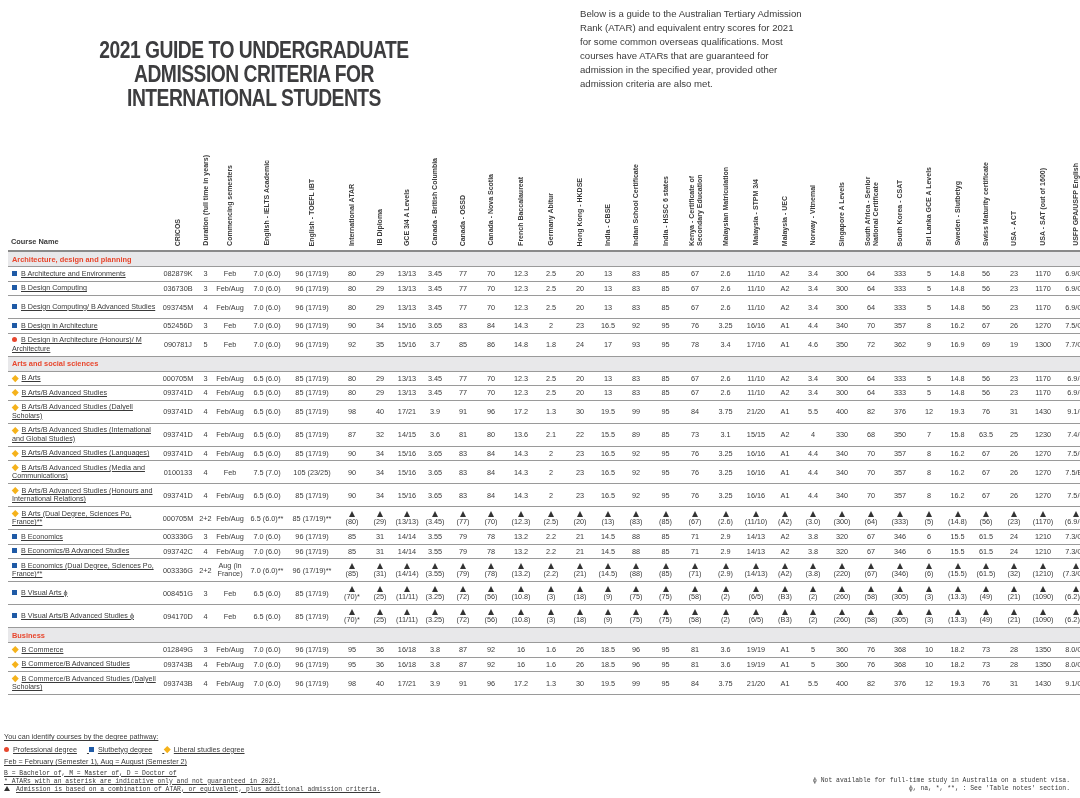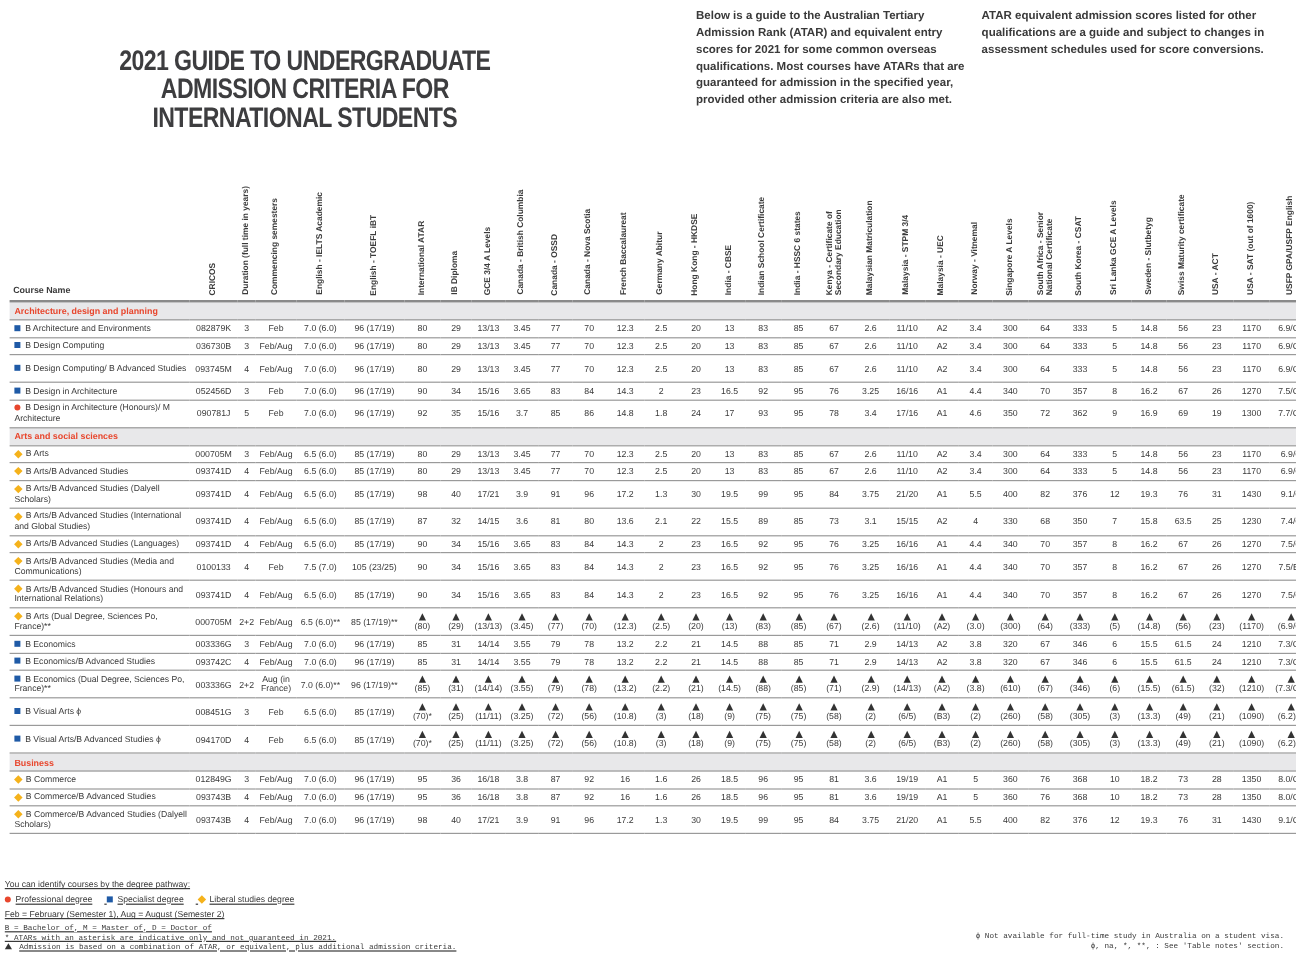--- a/index.html
+++ b/index.html
@@ -1,31 +1,31 @@
 <!DOCTYPE html>
 <html><head>
 <meta charset="utf-8">
 <style>
   html, body { margin:0; padding:0; background:#ffffff; }
   body { width:1080px; height:798px; position:relative; overflow:hidden; font-family:"Liberation Sans", sans-serif; color:#3a3a3a; }
   .title { position:absolute; left:64px; top:38px; width:380px; text-align:center; font-family:"Liberation Sans", sans-serif; font-weight:bold; font-size:23.5px; line-height:24px; letter-spacing:-0.6px; color:#3d3d3f; transform:scaleX(0.82); transform-origin:center; }
   .intro { position:absolute; font-size:9.6px; line-height:14px; color:#3a3a3a; }
-  .intro p { margin:0 0 13px 0;font-weight:bold; }
+  .intro p { margin:0 0 13px 0; }
   .intro1 { left:580px; top:7px; width:225px; }
   .intro2 { left:818px; top:7px; width:240px; }
 
   table.grid { position:absolute; left:8px; top:150px; width:1064px; border-collapse:collapse; table-layout:fixed; font-size:7.3px; color:#3a3a3a; }
   table.grid th { vertical-align:bottom; padding:0 0 4px 0; font-weight:bold; height:96px; }
   table.grid th.rot div { writing-mode:vertical-rl; transform:rotate(180deg); white-space:nowrap; font-size:7px; line-height:7.5px; margin:0 auto; text-align:left; }
   table.grid th.course { text-align:left; font-size:7.4px; padding-left:3px; }
   table.grid thead tr { border-bottom:2px solid #8a8a8a; }
   table.grid td { text-align:center; padding:0; height:13.5px; white-space:nowrap; }
   table.grid tbody tr.row { border-bottom:1.5px solid #9a9a9a; }
   table.grid tbody tr.row.tall td { height:22px; }
-  table.grid td.name { text-align:left; padding-left:4px; white-space:normal; line-height:8.2px; font-size:7.2px; }
+  table.grid td.name { text-align:left; padding-left:4px; white-space:normal; line-height:8.2px; font-size:7.2px;text-decoration:underline; }
   tr.section td { background:#e8e8ea; color:#e8462d; font-weight:bold; font-size:7.4px; text-align:left; padding-left:4px; height:14px; border-bottom:1.5px solid #9a9a9a; }
   .dot { display:inline-block; width:5px; height:5px; margin-right:4px; vertical-align:0px; }
   .dot.specialist { background:#1f5aa6; }
   .dot.professional { background:#e8462d; border-radius:50%; }
   .dot.liberal { background:#f5b21b; transform:rotate(45deg); width:4.5px; height:4.5px; margin-left:1px; }
   .tri { display:block; width:0; height:0; border-left:3.5px solid transparent; border-right:3.5px solid transparent; border-bottom:6px solid #333; margin:0 auto 1px auto; }
   .trival { display:block; line-height:8px; }
 
   .legend { position:absolute; left:4px; top:732px; font-size:7.2px; color:#3a3a3a;text-decoration:underline; }
   .legend div { margin-bottom:3.5px; }
@@ -36,21 +36,20 @@
 </style>
 </head>
 <body>
 
 <div class="title">2021 GUIDE TO UNDERGRADUATE ADMISSION CRITERIA FOR INTERNATIONAL STUDENTS</div>
 
 <div class="intro intro1">
   <p>Below is a guide to the Australian Tertiary Admission Rank (ATAR) and equivalent entry scores for 2021 for some common overseas qualifications. Most courses have ATARs that are guaranteed for admission in the specified year, provided other admission criteria are also met.</p>
 </div>
 <div class="intro intro2">
-  <p>ATAR equivalent admission scores listed for other qualifications are a guide and subject to changes in assessment schedules used for score conversions.</p>
 </div>
 
 <table class="grid">
   <colgroup id="cols">
       <col style="width: 150px;">
       <col style="width: 40px;">
       <col style="width: 15px;">
       <col style="width: 34px;">
       <col style="width: 40px;">
       <col style="width: 50px;">
@@ -844,21 +843,21 @@
         <td>
           <span class="tri"></span>
           <span class="trival">(A2)</span>
         </td>
         <td>
           <span class="tri"></span>
           <span class="trival">(3.8)</span>
         </td>
         <td>
           <span class="tri"></span>
-          <span class="trival">(610)</span>
+          <span class="trival">(220)</span>
         </td>
         <td>
           <span class="tri"></span>
           <span class="trival">(67)</span>
         </td>
         <td>
           <span class="tri"></span>
           <span class="trival">(346)</span>
         </td>
         <td>
@@ -1215,21 +1214,21 @@
         <td>1430</td>
         <td>9.1/C+</td>
       </tr>
     </tbody>
 </table>
 
 <div class="legend">
   <div>You can identify courses by the degree pathway:</div>
   <div class="pathway">
     <span class="item"><span class="dot professional"></span><span>Professional degree</span></span>
-    <span class="item"><span class="dot specialist"></span><span>Specialist degree</span></span>
+    <span class="item"><span class="dot specialist"></span><span>Slutbetyg degree</span></span>
     <span class="item"><span class="dot liberal"></span><span>Liberal studies degree</span></span>
   </div>
   <div>Feb = February (Semester 1),  Aug = August (Semester 2)</div>
   <div class="mono">B = Bachelor of, M = Master of, D = Doctor of</div>
   <div class="mono">* ATARs with an asterisk are indicative only and not guaranteed in 2021.</div>
   <div class="mono"><span class="tri-small"></span><span>Admission is based on a combination of ATAR, or equivalent, plus additional admission criteria.</span></div>
 </div>
 
 <div class="notes-right">
   <div>ϕ Not available for full-time study in Australia on a student visa.</div>

